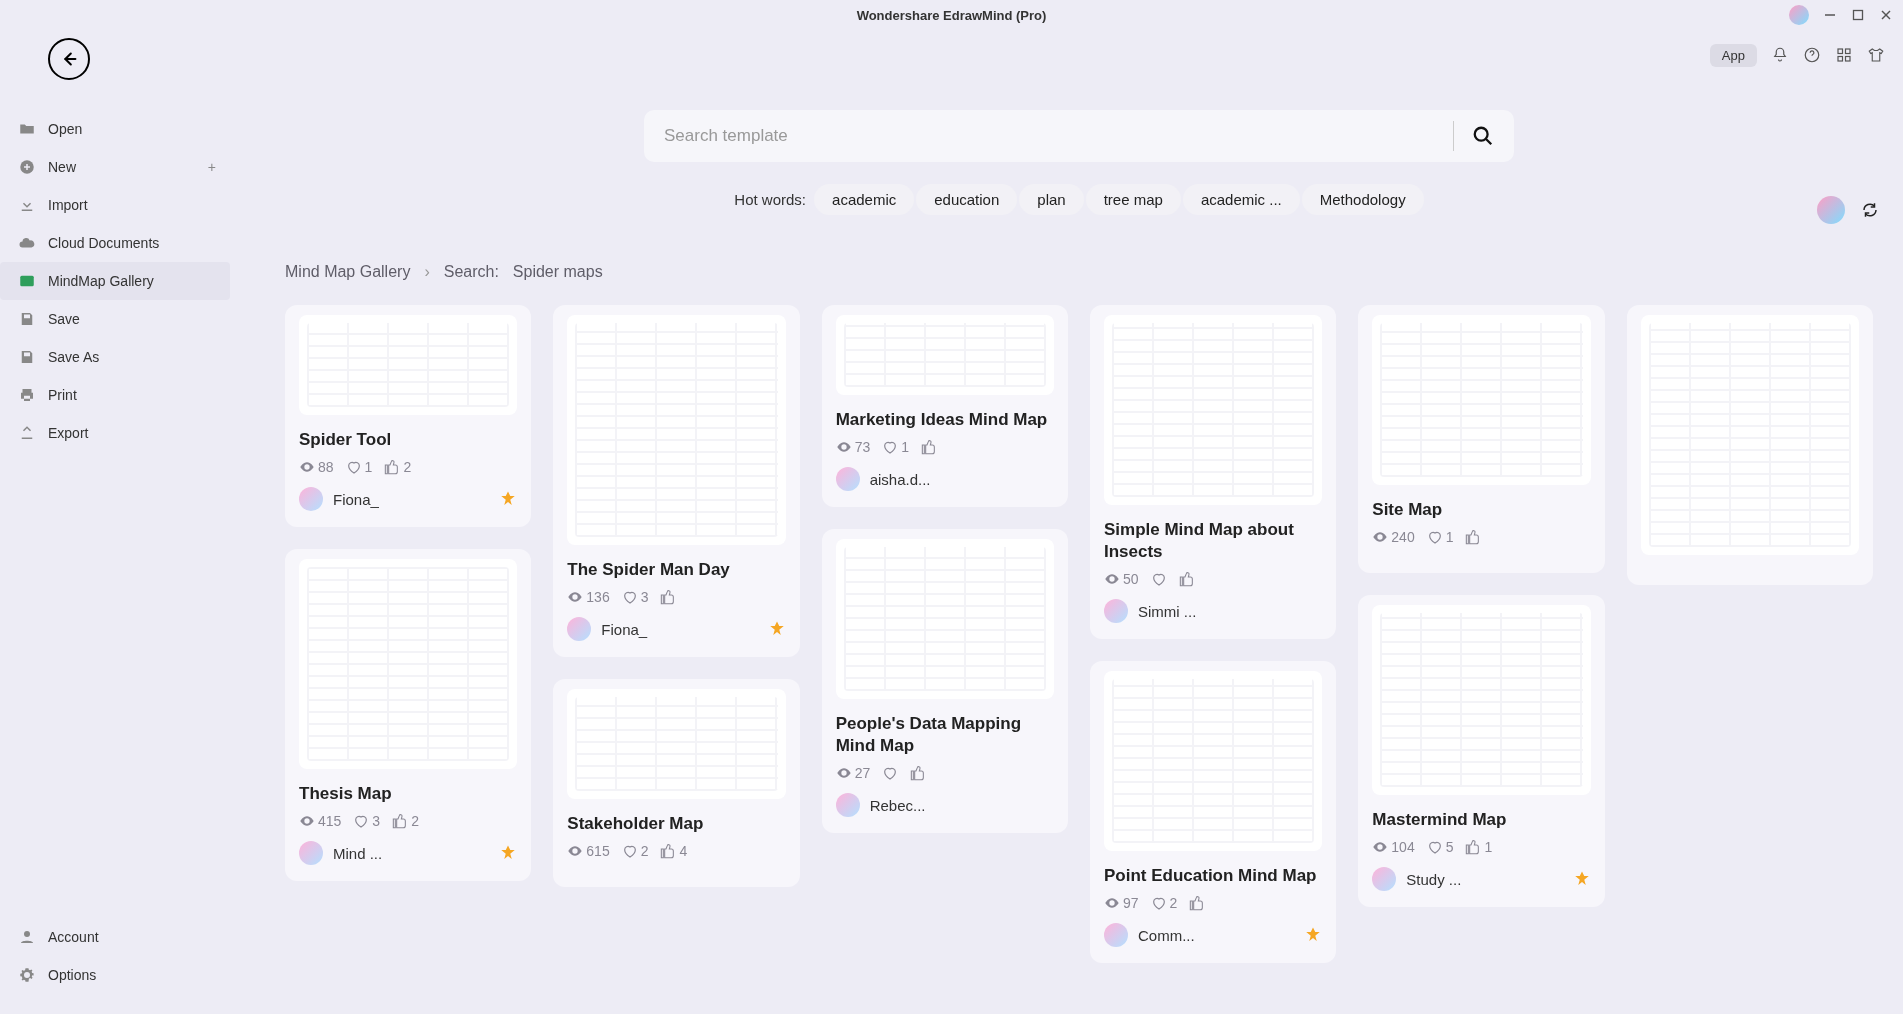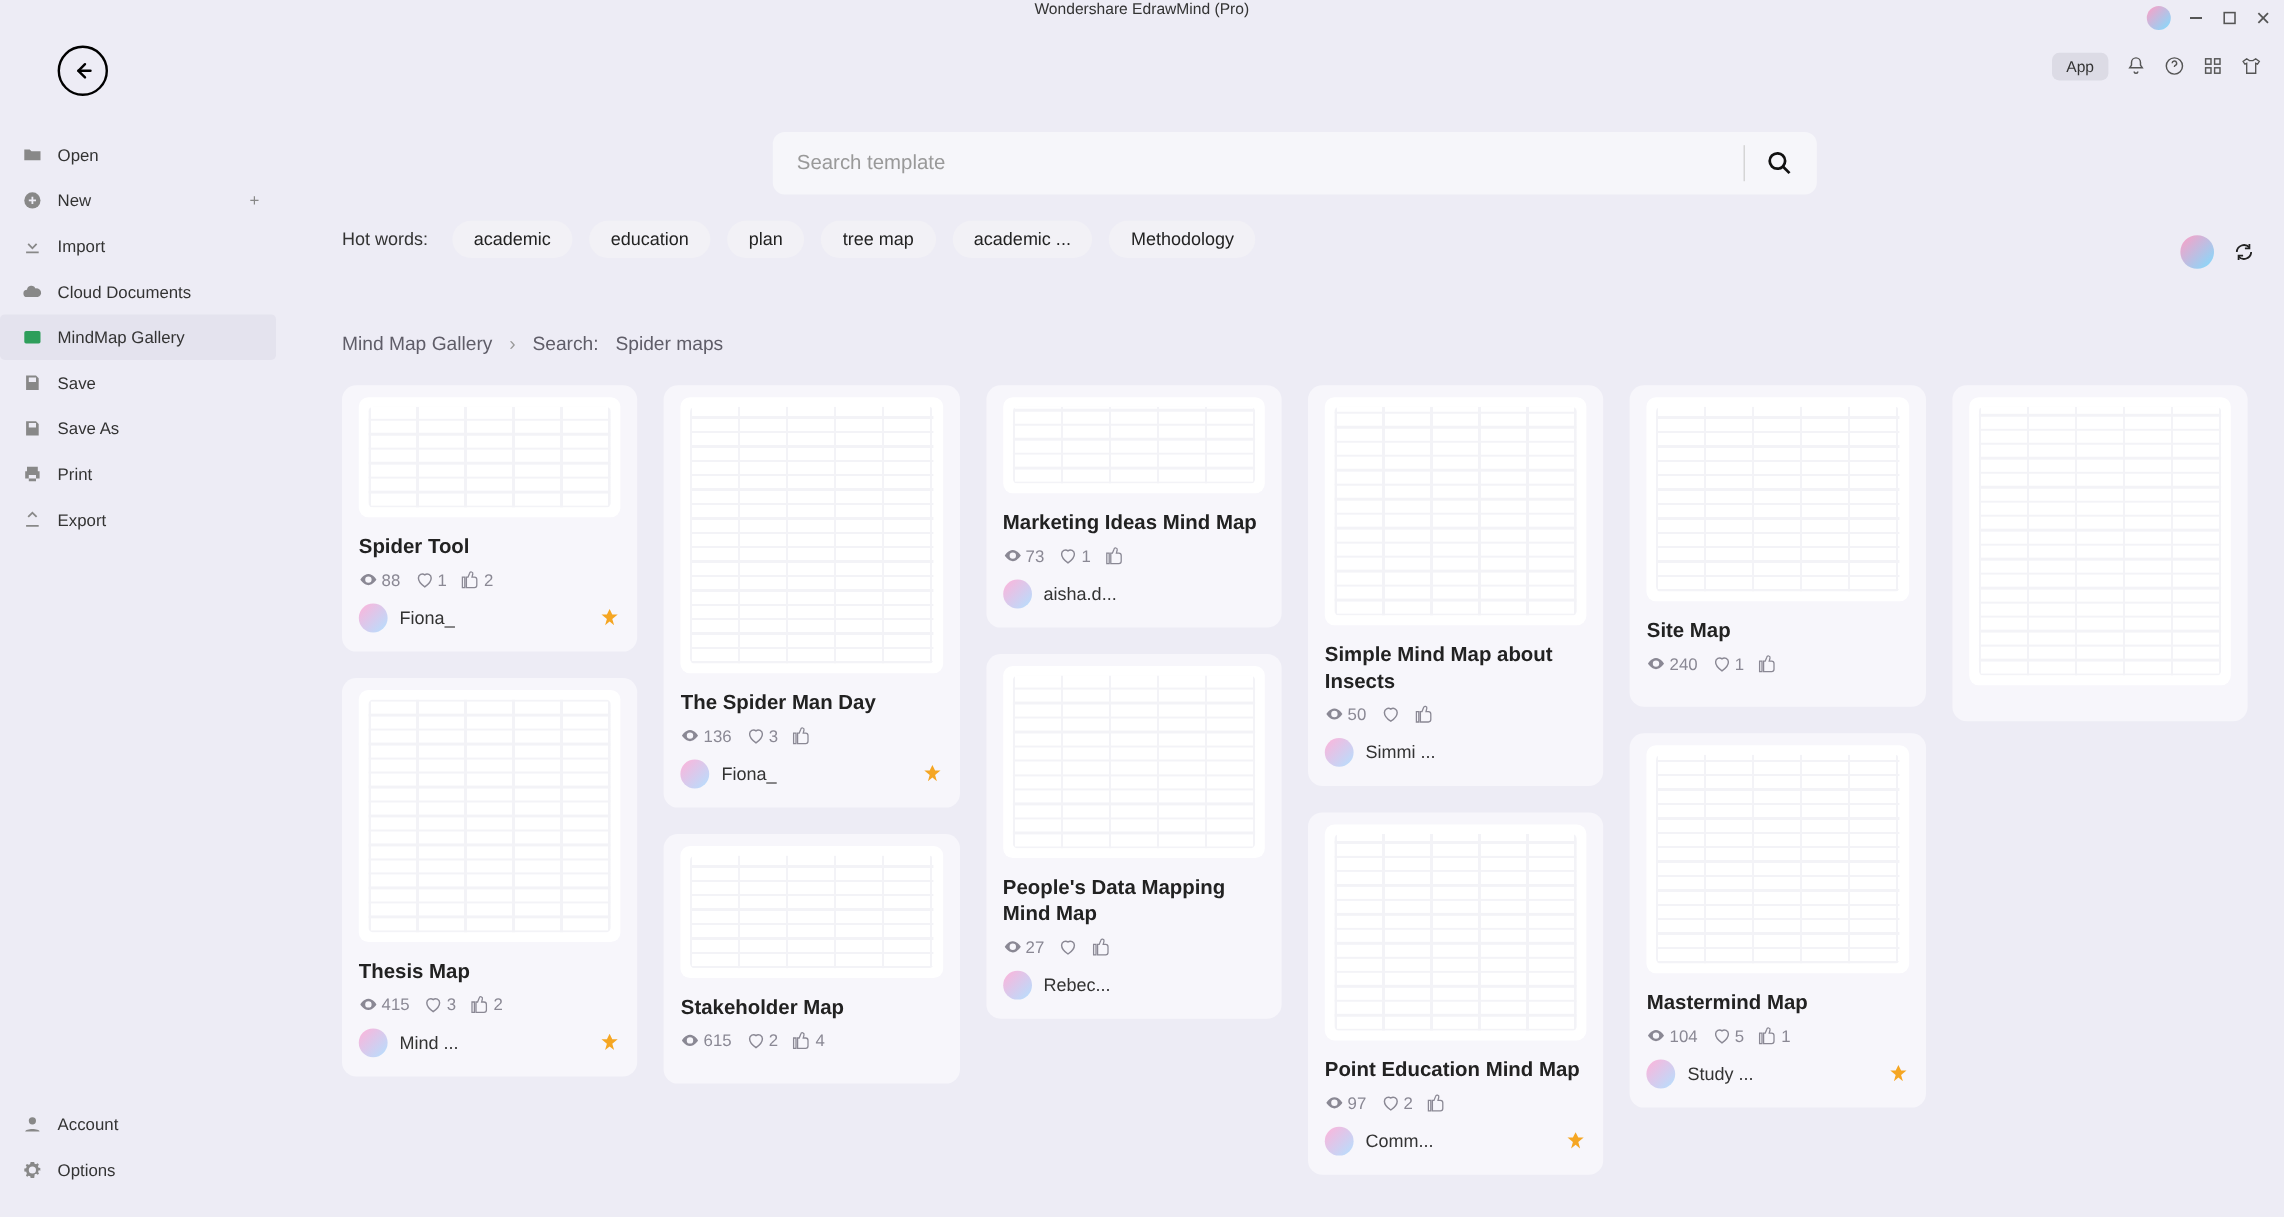--- a/index.html
+++ b/index.html
@@ -1,19 +1,19 @@
 <!DOCTYPE html>
 <html><head>
 <meta charset="utf-8">
 <style>
 * { margin: 0; padding: 0; box-sizing: border-box; font-family: -apple-system, BlinkMacSystemFont, "Segoe UI", sans-serif; }
 body { background: #edecf5; width: 1903px; height: 1014px; overflow: hidden; }
 
 
-.titlebar { height: 30px; display: flex; justify-content: center; position: relative; }
+.titlebar { height: 30px; display: flex; align-items: center; justify-content: center; position: relative; font-weight: bold; }
 .titlebar-title { font-size: 13px; color: #333; }
 .titlebar-right { position: absolute; right: 10px; top: 5px; display: flex; gap: 14px; align-items: center; }
 .avatar-small { width: 20px; height: 20px; border-radius: 50%; background: linear-gradient(135deg,#ff9ec4,#7eddff); display:inline-block; }
 .win-btn { width: 14px; height: 14px; cursor: pointer; color:#555; }
 
 
 .toolbar { height: 50px; display:flex; align-items:center; justify-content:flex-end; padding-right:18px; gap:14px; }
 .app-badge { background:#dcdbe5; padding:4px 12px; border-radius:6px; font-size:13px; color:#333; }
 .tool-icon { width:18px; height:18px; color:#555; cursor:pointer; display:flex; align-items:center; justify-content:center; }
 
@@ -32,25 +32,25 @@
 .plus-right { position:absolute; right:14px; color:#888; }
 
 
 .main { flex:1; padding:10px 30px 0 55px; position:relative; }
 .search-wrap { width:870px; height:52px; background:#f6f6fa; border-radius:10px; display:flex; align-items:center; padding:0 20px; margin:20px auto 0; }
 .search-input { flex:1; border:none; background:transparent; font-size:17px; color:#666; outline:none; }
 .search-input::placeholder { color:#999; }
 .search-div { width:1px; height:30px; background:#ccc; margin:0 18px; }
 .search-btn { width:22px; height:22px; color:#222; cursor:pointer; }
 
-.hotwords { display:flex; gap:14px; align-items:center; margin-top:22px; font-size:15px; }
+.hotwords { display:flex; gap:2px; align-items:center; justify-content:center; margin-top:22px; font-size:15px; }
 .hotwords-label { color:#333; margin-right:6px; }
 .hot-chip { background:#f2f1f6; padding:7px 18px; border-radius:20px; cursor:pointer; color:#222; }
 
-.breadcrumb { display:flex; align-items:center; gap:14px; margin-top:64px; color:#5f5d68; font-size:16px; }
+.breadcrumb { display:flex; align-items:center; gap:14px; margin-top:48px; color:#5f5d68; font-size:16px; }
 .crumb-link { color:#5f5d68; cursor:pointer; }
 .crumb-sep { color:#999; }
 
 
 .right-float { position:absolute; right:24px; top:116px; display:flex; gap:16px; align-items:center; }
 .avatar-med { width:28px; height:28px; border-radius:50%; background:linear-gradient(135deg,#ff9ec4,#7eddff); }
 
 
 .gallery { margin-top:24px; column-count:6; column-gap:22px; }
 .card { break-inside:avoid; background:#f7f6fb; border-radius:12px; padding:10px 14px 16px; margin-bottom:22px; display:inline-block; width:100%; }

